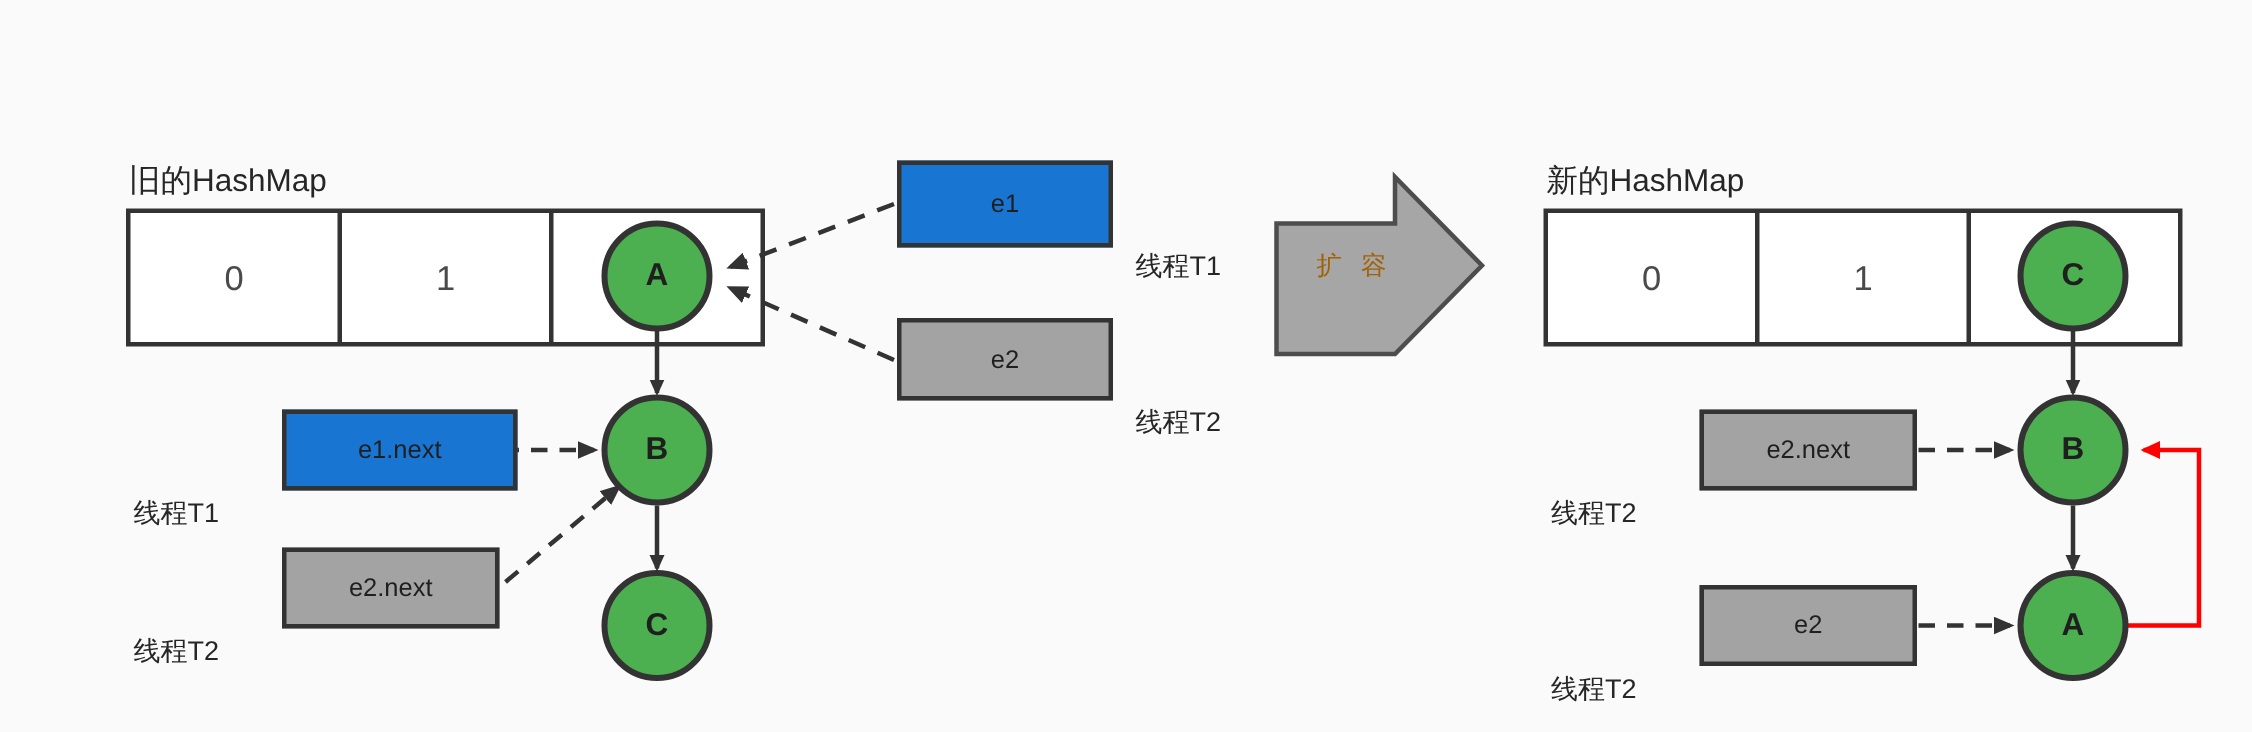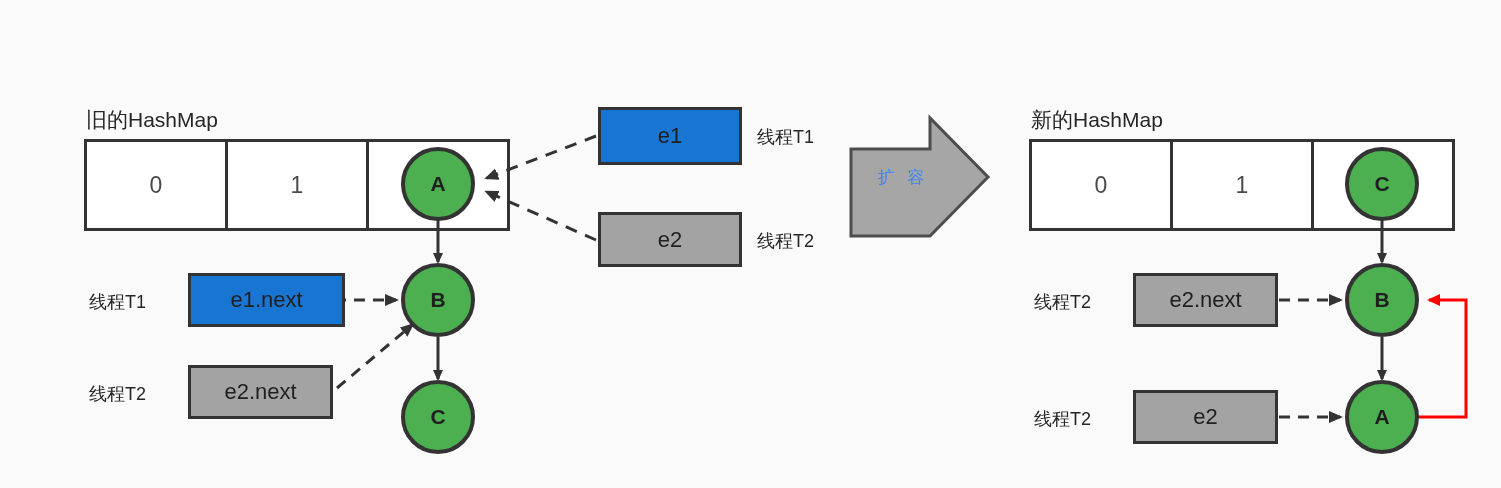--- a/index.html
+++ b/index.html
@@ -32,29 +32,30 @@
     font-family: "Liberation Sans", "DejaVu Sans", sans-serif;
     white-space: nowrap;
     margin-top: 16px;
   }
   .thread-label {
     position: absolute;
     font-size: 18px;
     color: #262626;
     font-family: "Liberation Sans", "DejaVu Sans", sans-serif;
     white-space: nowrap;
+    margin-top: 40px;
   }
   .node-box {
     position: absolute;
     box-sizing: border-box;
     border: 3px solid #333333;
     display: flex;
     align-items: center;
     justify-content: center;
-    font-size: 22px;
+    font-size: 17px;
     color: #1f1f1f;
     font-family: "Liberation Sans", "DejaVu Sans", sans-serif;
   }
   .node-box.blue { background: #1876d2; }
   .node-box.red  { background: #a3a3a3; justify-content: center; }
   .bucket-table {
     position: absolute;
     box-sizing: border-box;
     border: 3px solid #333333;
     display: flex;
@@ -77,21 +78,21 @@
     font-size: 21px;
     font-weight: bold;
     color: #1f1f1f;
     font-family: "Liberation Sans", "DejaVu Sans", sans-serif;
     transform: translate(-50%, -50%);
     pointer-events: none;
   }
   .arrow-text {
     position: absolute;
     font-size: 17px;
-    color: #3b82f6;
+    color: #a16207;
     letter-spacing: 4px;
     font-family: "Liberation Sans", "DejaVu Sans", sans-serif;
     transform: translate(-50%, -50%);
   }
 </style>
 </head>
 <body>
 
 <div id="diagram-root">
 

